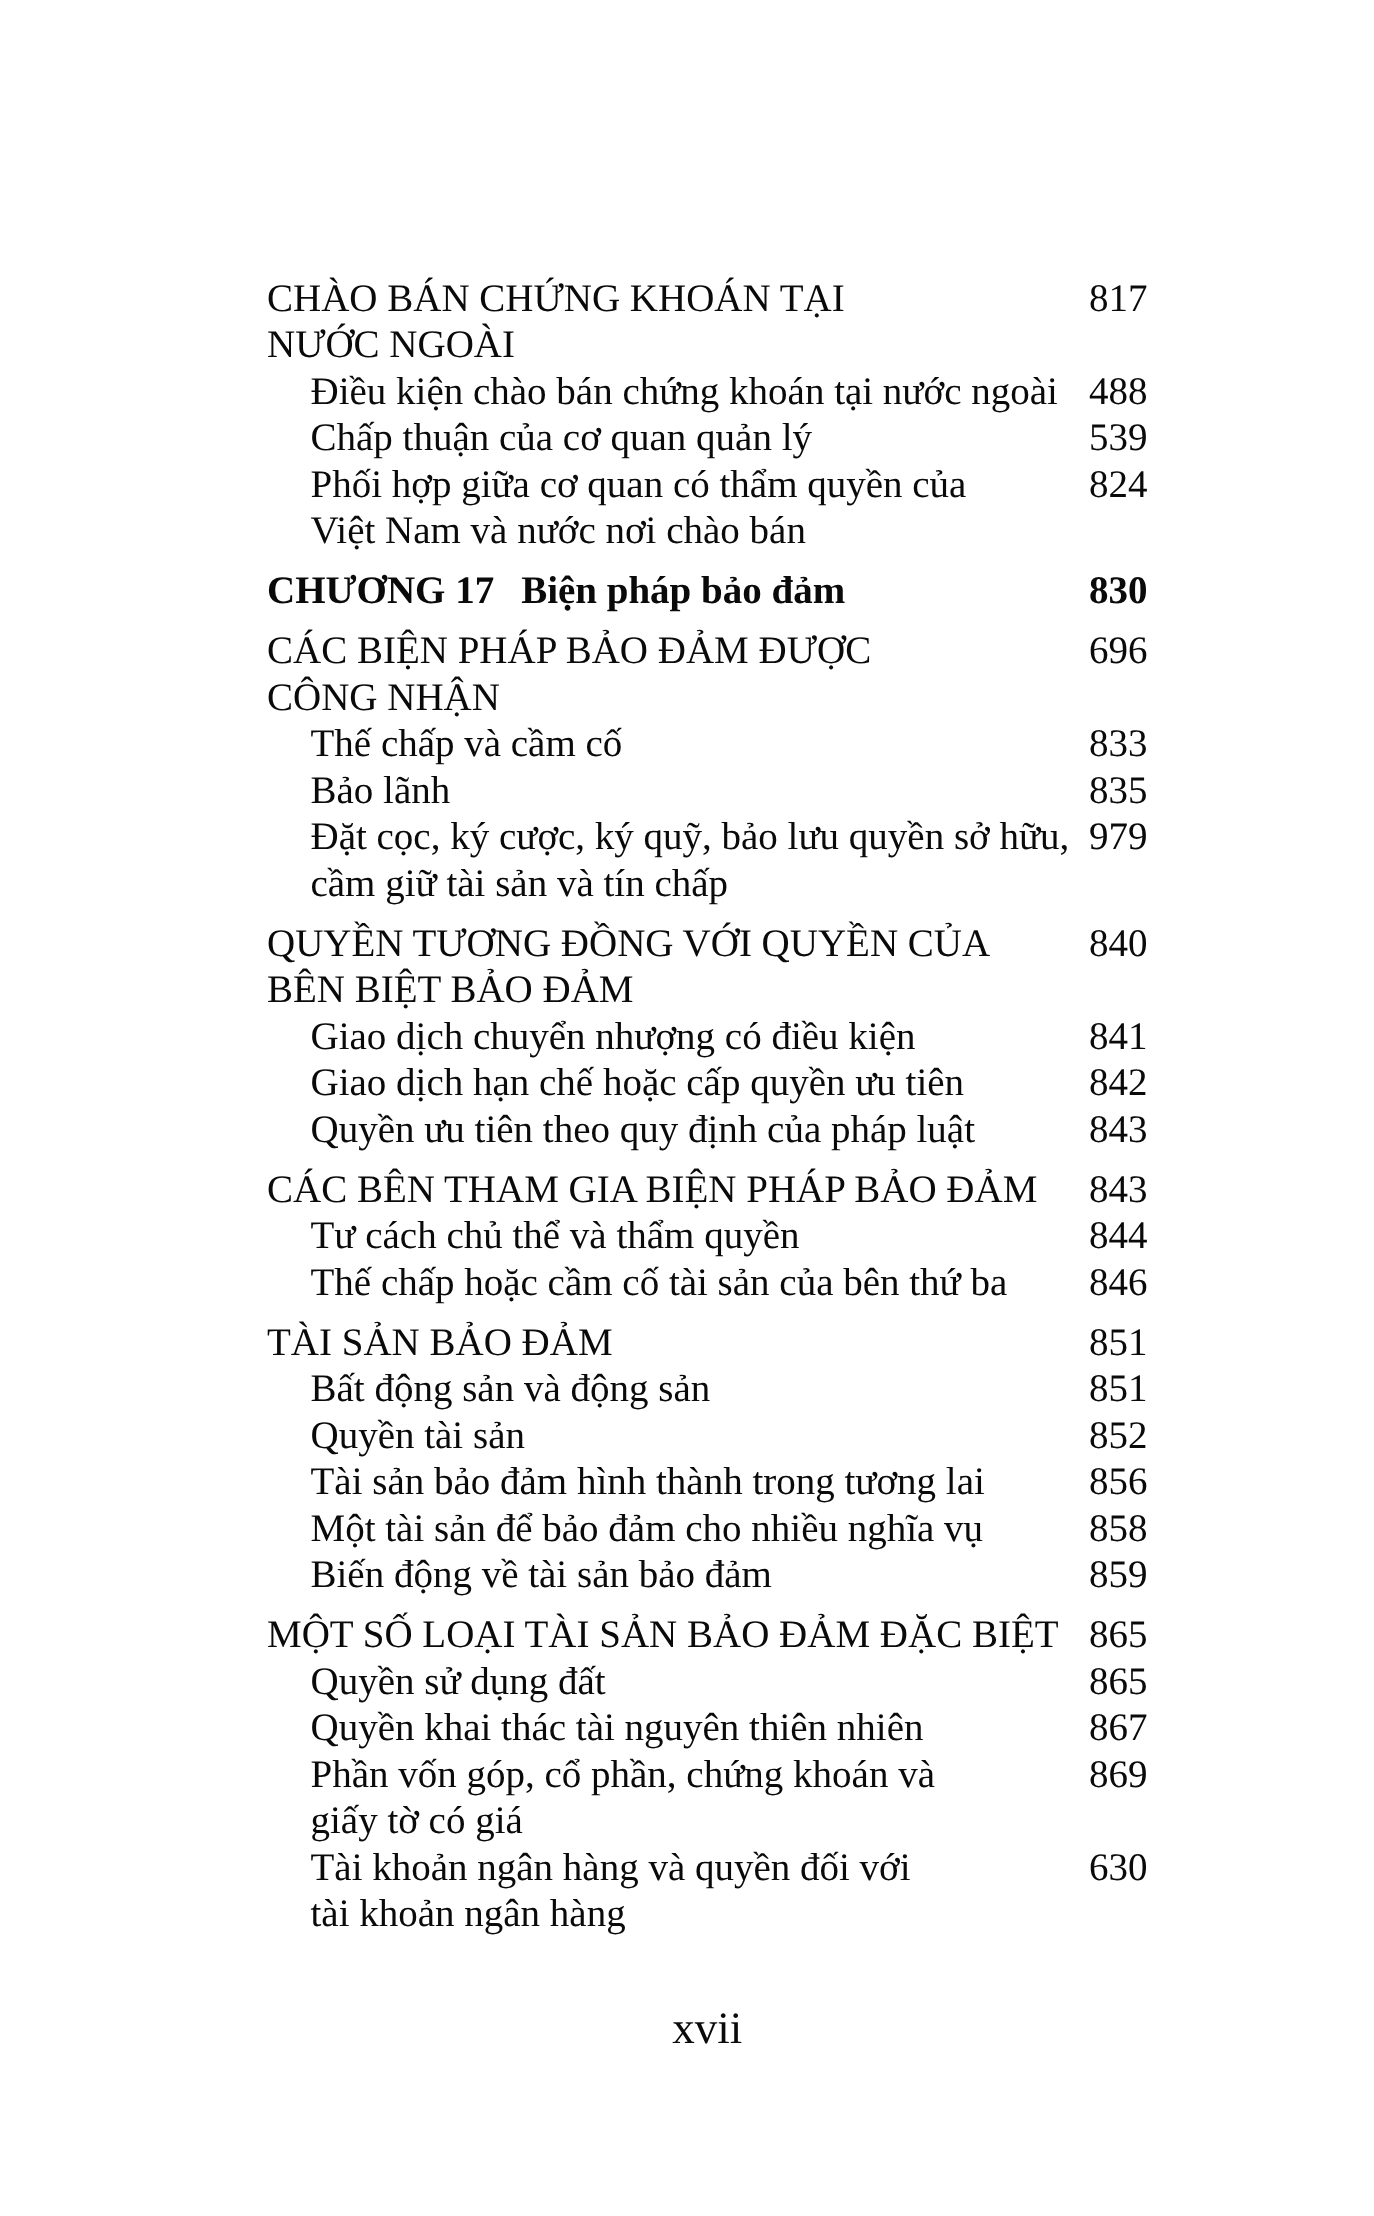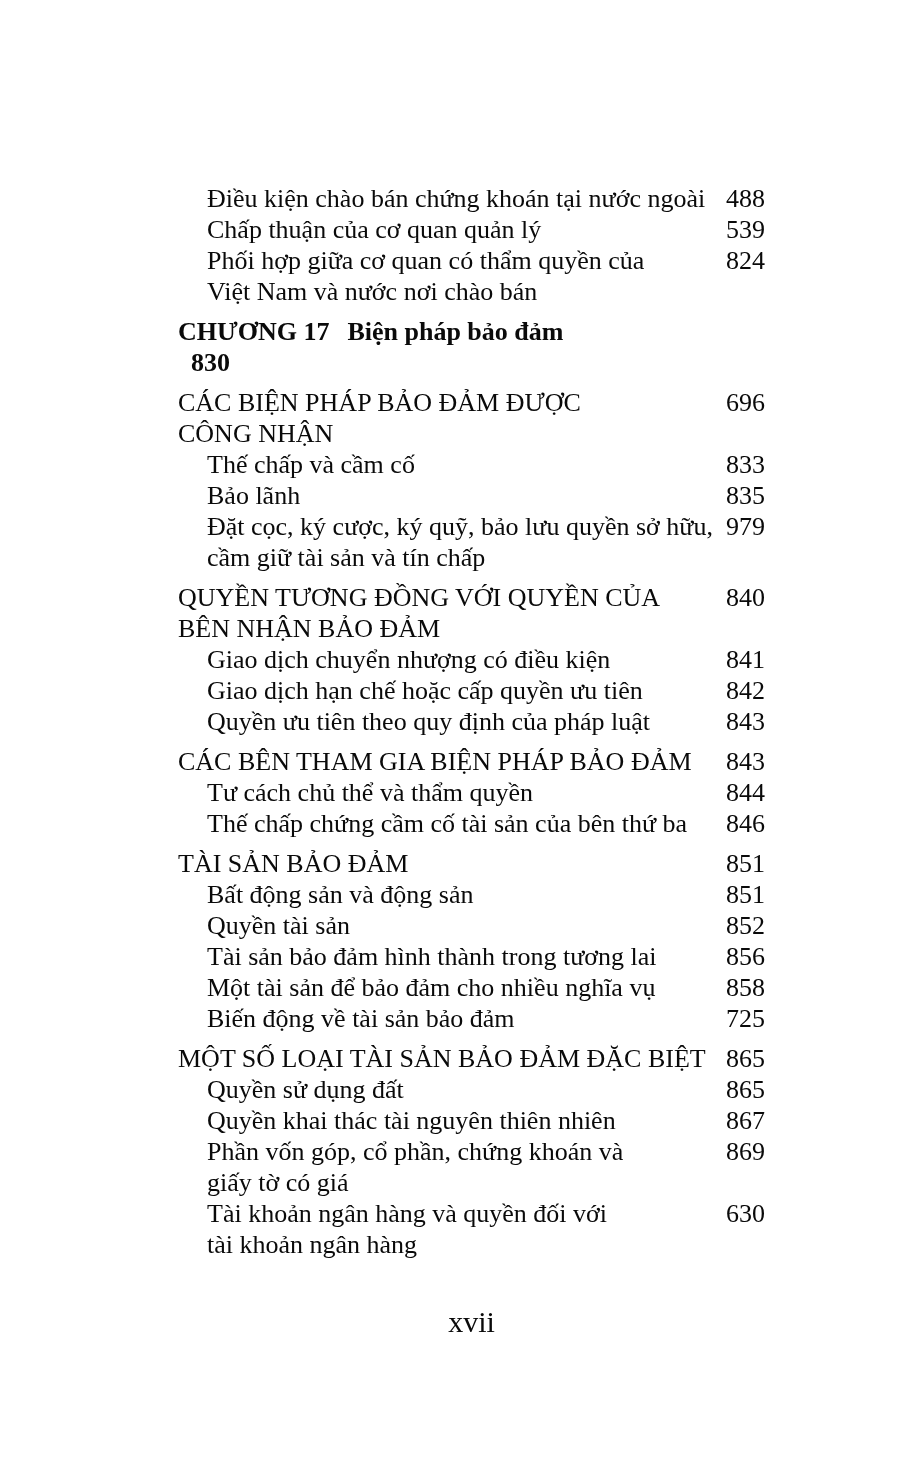--- a/index.html
+++ b/index.html
@@ -32,21 +32,20 @@
     line-height: 31px;
   }
   .row.section, .row.chapter {
     margin-top: 9px;
   }
   .row:first-child {
     margin-top: 0;
   }
   .row.chapter {
     font-weight: bold;
-    flex-direction: column;
   }
   .titles {
     flex: 1;
     min-width: 0;
   }
   .row.sub .titles {
     padding-left: 29px;
   }
   .line {
     white-space: nowrap;
@@ -64,20 +63,27 @@
     text-align: center;
     font-size: 30px;
     line-height: 31px;
   }
 </style>
 </head>
 <body>
 
 <div class="page">
   <div class="toc-list" id="toc-list">
+      <div class="row section">
+        <div class="titles">
+          <div class="line">CHÀO BÁN CHỨNG KHOÁN TẠI</div>
+          <div class="line">NƯỚC NGOÀI</div>
+        </div>
+        <div class="pg">817</div>
+      </div>
       <div class="row sub">
         <div class="titles">
           <div class="line">Điều kiện chào bán chứng khoán tại nước ngoài</div>
         </div>
         <div class="pg">488</div>
       </div>
       <div class="row sub">
         <div class="titles">
           <div class="line">Chấp thuận của cơ quan quản lý</div>
         </div>
@@ -118,21 +124,21 @@
       <div class="row sub">
         <div class="titles">
           <div class="line">Đặt cọc, ký cược, ký quỹ, bảo lưu quyền sở hữu,</div>
           <div class="line">cầm giữ tài sản và tín chấp</div>
         </div>
         <div class="pg">979</div>
       </div>
       <div class="row section">
         <div class="titles">
           <div class="line">QUYỀN TƯƠNG ĐỒNG VỚI QUYỀN CỦA</div>
-          <div class="line">BÊN NHẬN BẢO ĐẢM</div>
+          <div class="line">BÊN BIỆT BẢO ĐẢM</div>
         </div>
         <div class="pg">840</div>
       </div>
       <div class="row sub">
         <div class="titles">
           <div class="line">Giao dịch chuyển nhượng có điều kiện</div>
         </div>
         <div class="pg">841</div>
       </div>
       <div class="row sub">
@@ -154,21 +160,21 @@
         <div class="pg">843</div>
       </div>
       <div class="row sub">
         <div class="titles">
           <div class="line">Tư cách chủ thể và thẩm quyền</div>
         </div>
         <div class="pg">844</div>
       </div>
       <div class="row sub">
         <div class="titles">
-          <div class="line">Thế chấp chứng cầm cố tài sản của bên thứ ba</div>
+          <div class="line">Thế chấp hoặc cầm cố tài sản của bên thứ ba</div>
         </div>
         <div class="pg">846</div>
       </div>
       <div class="row section">
         <div class="titles">
           <div class="line">TÀI SẢN BẢO ĐẢM</div>
         </div>
         <div class="pg">851</div>
       </div>
       <div class="row sub">
@@ -192,21 +198,21 @@
       <div class="row sub">
         <div class="titles">
           <div class="line">Một tài sản để bảo đảm cho nhiều nghĩa vụ</div>
         </div>
         <div class="pg">858</div>
       </div>
       <div class="row sub">
         <div class="titles">
           <div class="line">Biến động về tài sản bảo đảm</div>
         </div>
-        <div class="pg">725</div>
+        <div class="pg">859</div>
       </div>
       <div class="row section">
         <div class="titles">
           <div class="line">MỘT SỐ LOẠI TÀI SẢN BẢO ĐẢM ĐẶC BIỆT</div>
         </div>
         <div class="pg">865</div>
       </div>
       <div class="row sub">
         <div class="titles">
           <div class="line">Quyền sử dụng đất</div>

